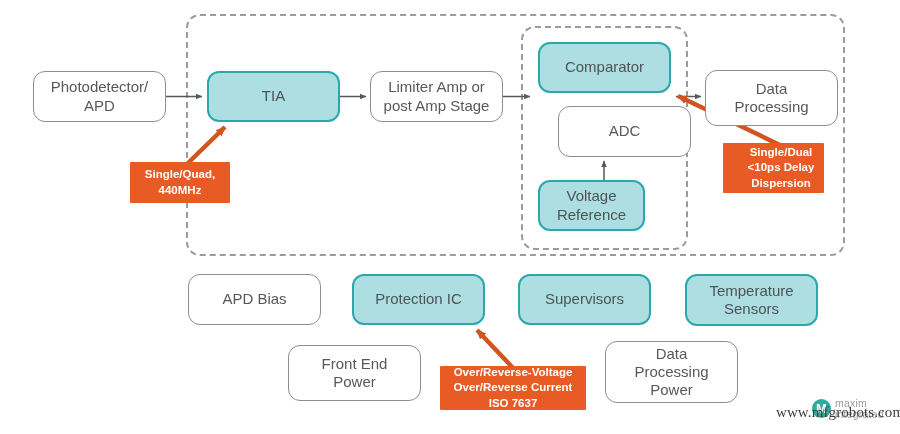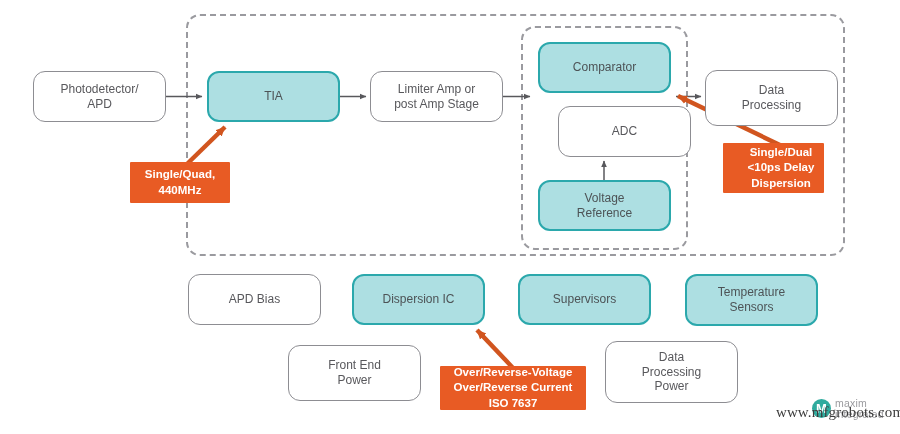--- a/index.html
+++ b/index.html
@@ -27,21 +27,21 @@
 
   
   .block {
     position: absolute;
     box-sizing: border-box;
     display: flex;
     align-items: center;
     justify-content: center;
     text-align: center;
     border-radius: 12px;
-    font-size: 12px;
+    font-size: 15px;
     line-height: 1.22;
     color: #58585c;
     font-weight: 400;
     padding: 2px 6px;
     background: #ffffff;
     border: 1.6px solid #8d8d92;
   }
   .block.teal {
     background: #addfe2;
     border: 2.4px solid #2ba8ac;
@@ -164,34 +164,34 @@
   </div>
 
   <div class="block teal" style="left:538px; top:42px; width:133px; height:51px;">
     <span class="txt">Comparator</span>
   </div>
 
   <div class="block" style="left:538px; top:106px; width:133px; height:51px;margin-left:20px;">
     <span class="txt">ADC</span>
   </div>
 
-  <div class="block teal" style="left:538px; top:180px; width:133px; height:51px;">
+  <div class="block teal" style="left:538px; top:180px; width:107px; height:51px;">
     <span class="txt">Voltage<br>Reference</span>
   </div>
 
   <div class="block" style="left:705px; top:70px; width:133px; height:56px;">
     <span class="txt">Data<br>Processing</span>
   </div>
 
   <div class="block" style="left:188px; top:274px; width:133px; height:51px;">
     <span class="txt">APD Bias</span>
   </div>
 
   <div class="block teal" style="left:352px; top:274px; width:133px; height:51px;">
-    <span class="txt">Dispersion IC</span>
+    <span class="txt">Protection IC</span>
   </div>
 
   <div class="block teal" style="left:518px; top:274px; width:133px; height:51px;">
     <span class="txt">Supervisors</span>
   </div>
 
   <div class="block teal" style="left:685px; top:274px; width:133px; height:52px;">
     <span class="txt">Temperature<br>Sensors</span>
   </div>
 

